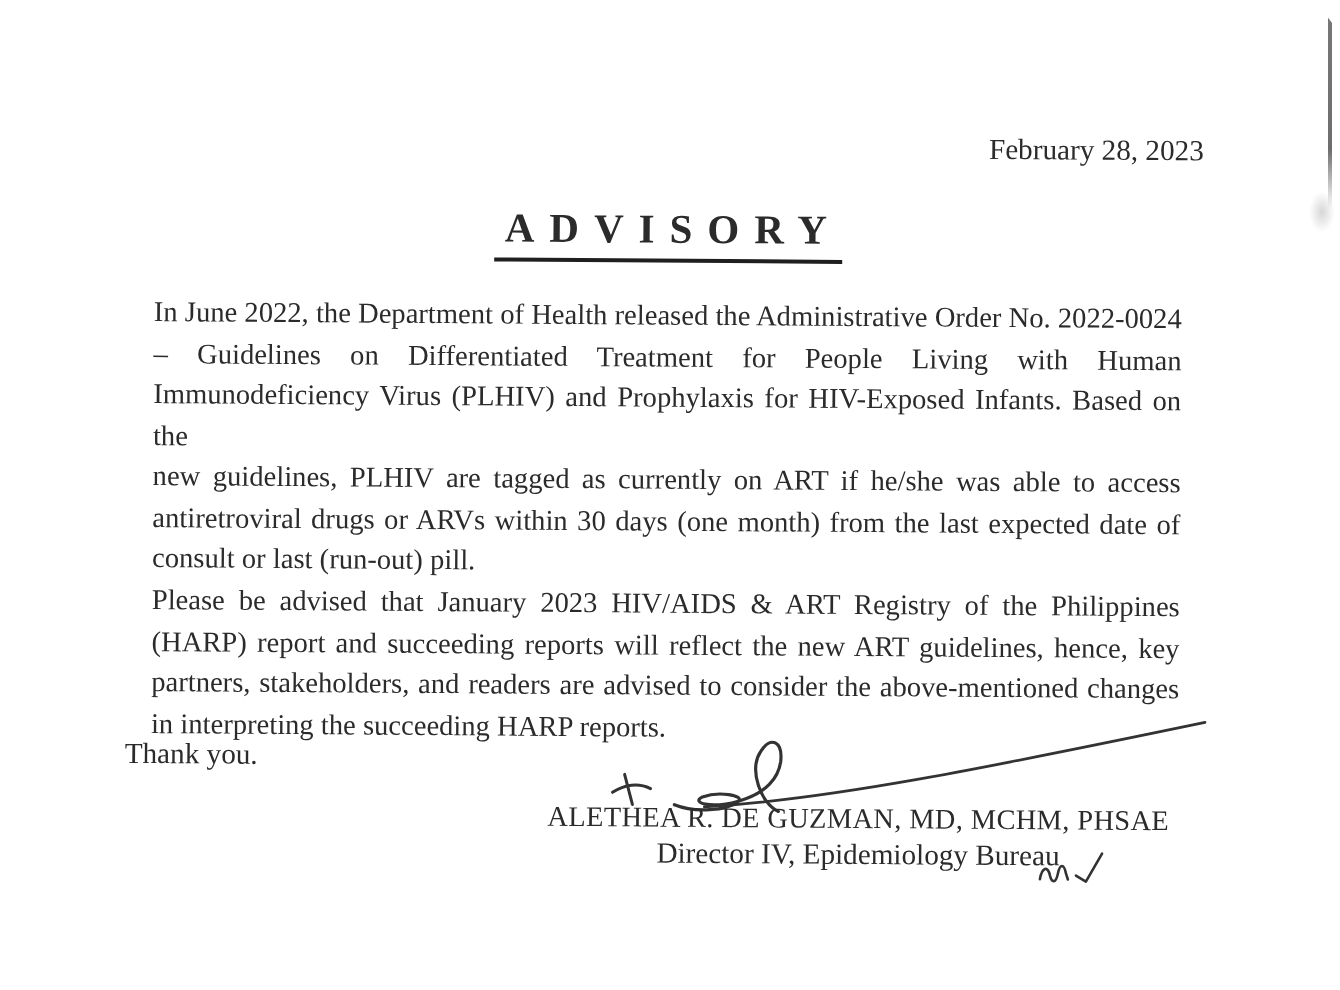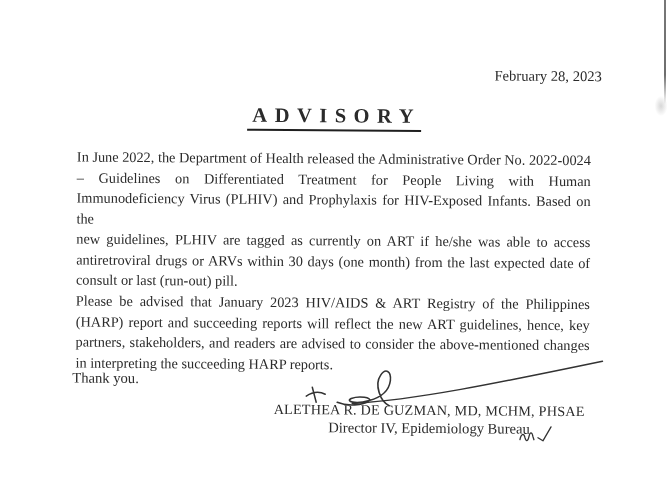--- a/index.html
+++ b/index.html
@@ -1,38 +1,39 @@
 <!DOCTYPE html>
 <html><head>
 <meta charset="utf-8">
 <style>
   html,body { margin:0; padding:0; background:#ffffff; }
   .page {
     position:relative; width:670px; height:495px; overflow:hidden;
     background:#ffffff; color:#2b2b2b;
     font-family:"Liberation Serif","DejaVu Serif",serif;
+    border-radius:25px;
   }
   
   .scan-content { position:absolute; inset:0; transform:rotate(0.4deg); transform-origin:0 0; }
 
   .date { position:absolute; left:495px; top:64px; font-size:14.6px; white-space:nowrap; }
 
   .title-row { position:absolute; left:0; top:102px; width:670px; text-align:center; }
   .title {
     display:inline-block; font-size:20.5px; font-weight:700; letter-spacing:7.5px;
     padding:0 0 2px 5px; border-bottom:2px solid #1f1f1f; white-space:nowrap;
   }
 
   .para { position:absolute; left:78px; width:514px; font-size:14.3px; line-height:20.5px; }
   .p1 { top:146px; }
   .p2 { top:290px; }
   .jline { text-align:justify; text-align-last:justify; }
   .jlast { text-align:left; text-align-last:left; }
 
-  .closing { position:absolute; left:75px; top:369px; font-size:14.6px; }
+  .closing { position:absolute; left:65px; top:369px; font-size:14.6px; }
 
   .sig-block { position:absolute; left:252px; top:399px; width:360px; text-align:center; }
   .sig-name { font-size:14.2px; letter-spacing:0.2px; white-space:nowrap; }
   .sig-title { font-size:14.6px; margin-top:1px; white-space:nowrap; }
 
   .sig-flourish { position:absolute; left:298px; top:350px; }
   .bureau-mark  { position:absolute; left:521px; top:420px; }
   .ink { stroke:#333333; fill:none; stroke-linecap:round; stroke-linejoin:round; }
 
   

